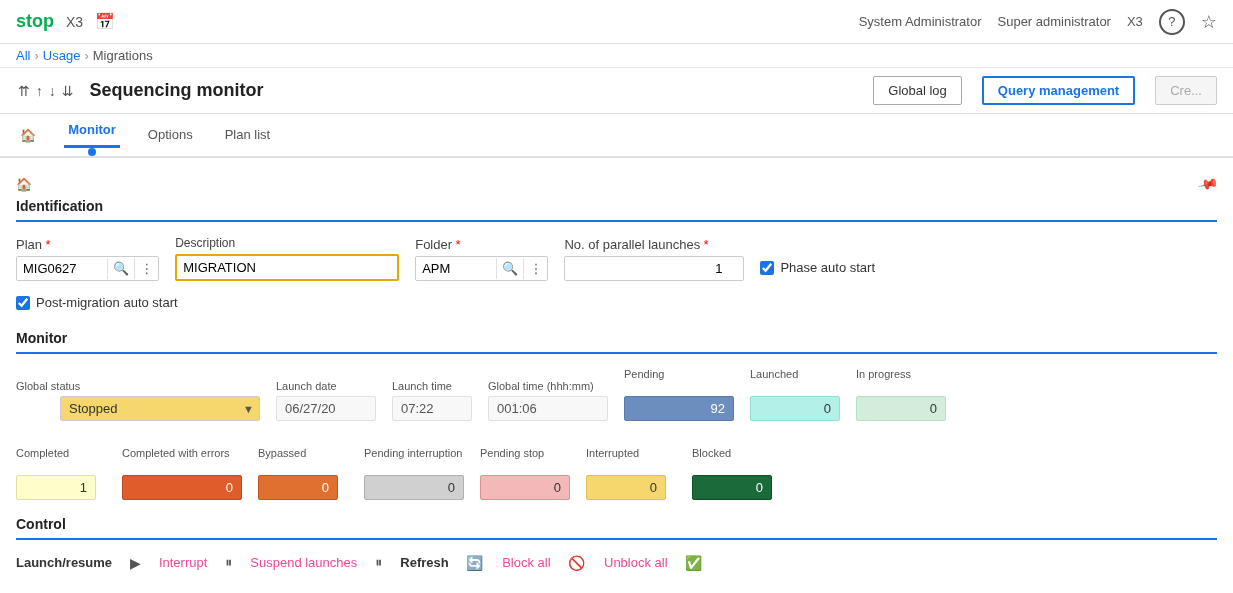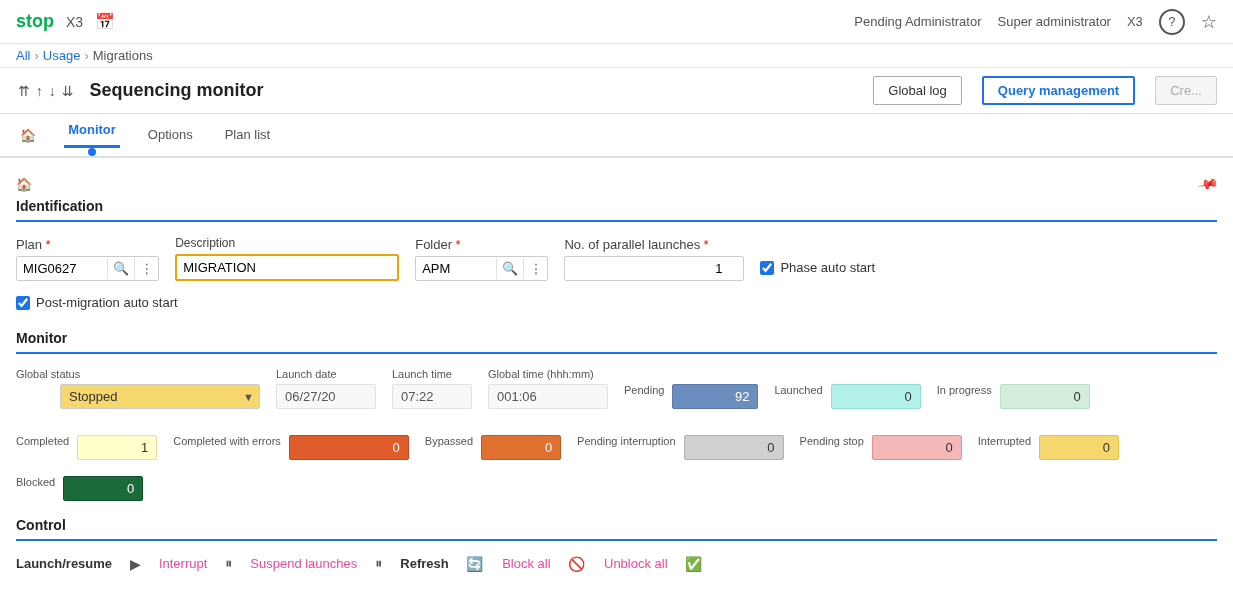--- a/index.html
+++ b/index.html
@@ -105,21 +105,21 @@
     }
     .select-arrow {
       position: absolute; right: 6px; top: 50%; transform: translateY(-50%);
       pointer-events: none; font-size: 11px; color: #555;
     }
     .monitor-input {
       border: 1px solid #e0e0e0; border-radius: 2px; padding: 4px 8px;
       font-size: 13px; background: #f8f8f8; color: #555; outline: none;
     }
     .stat-box {
-      display: flex; flex-direction: row; gap: 8px; min-width: 90px;
+      display: flex; flex-direction: column; gap: 16px; min-width: 90px;
     }
     .stat-input {
       border: 1px solid #ccc; border-radius: 2px; padding: 4px 8px;
       font-size: 13px; text-align: right; outline: none;
     }
     
     .stat-pending { background: #6c8ebf; color: #fff; border-color: #5a7aaa; }
     .stat-launched { background: #b2f0e8; color: #333; border-color: #8ee0d4; }
     .stat-inprogress { background: #d4edda; color: #333; border-color: #b8dfc5; }
     .stat-completed { background: #ffffcc; color: #333; border-color: #e0e0a0; }
@@ -143,21 +143,21 @@
 </head>
 <body>
 
 <div class="top-nav">
   <div class="top-nav-left">
     <span class="sage-logo">stop</span>
     <span class="x3-label">X3</span>
     <span class="nav-icon">📅</span>
   </div>
   <div class="top-nav-right">
-    <span>Pending Administrator</span>
+    <span>System Administrator</span>
     <span>Super administrator</span>
     <span>X3</span>
     <div class="icon-circle">?</div>
     <span class="icon-star">☆</span>
   </div>
 </div>
 
 <div class="breadcrumb">
   <a href="#">All</a>
   <span class="sep">›</span>
@@ -277,21 +277,21 @@
       <input type="text" class="monitor-input" value="07:22" style="width: 80px;">
     </div>
 
     <div class="monitor-group">
       <div class="monitor-label">Global time (hhh:mm)</div>
       <input type="text" class="monitor-input" value="001:06" style="width: 120px;">
     </div>
 
     <div class="stat-box">
       <div class="monitor-label">Pending</div>
-      <input type="text" class="stat-input stat-pending" value="92" style="width: 86px;">
+      <input type="text" class="stat-input stat-pending" value="92" style="width: 110px;">
     </div>
 
     <div class="stat-box">
       <div class="monitor-label">Launched</div>
       <input type="text" class="stat-input stat-launched" value="0" style="width: 90px;">
     </div>
 
     <div class="stat-box">
       <div class="monitor-label">In progress</div>
       <input type="text" class="stat-input stat-inprogress" value="0" style="width: 90px;">

